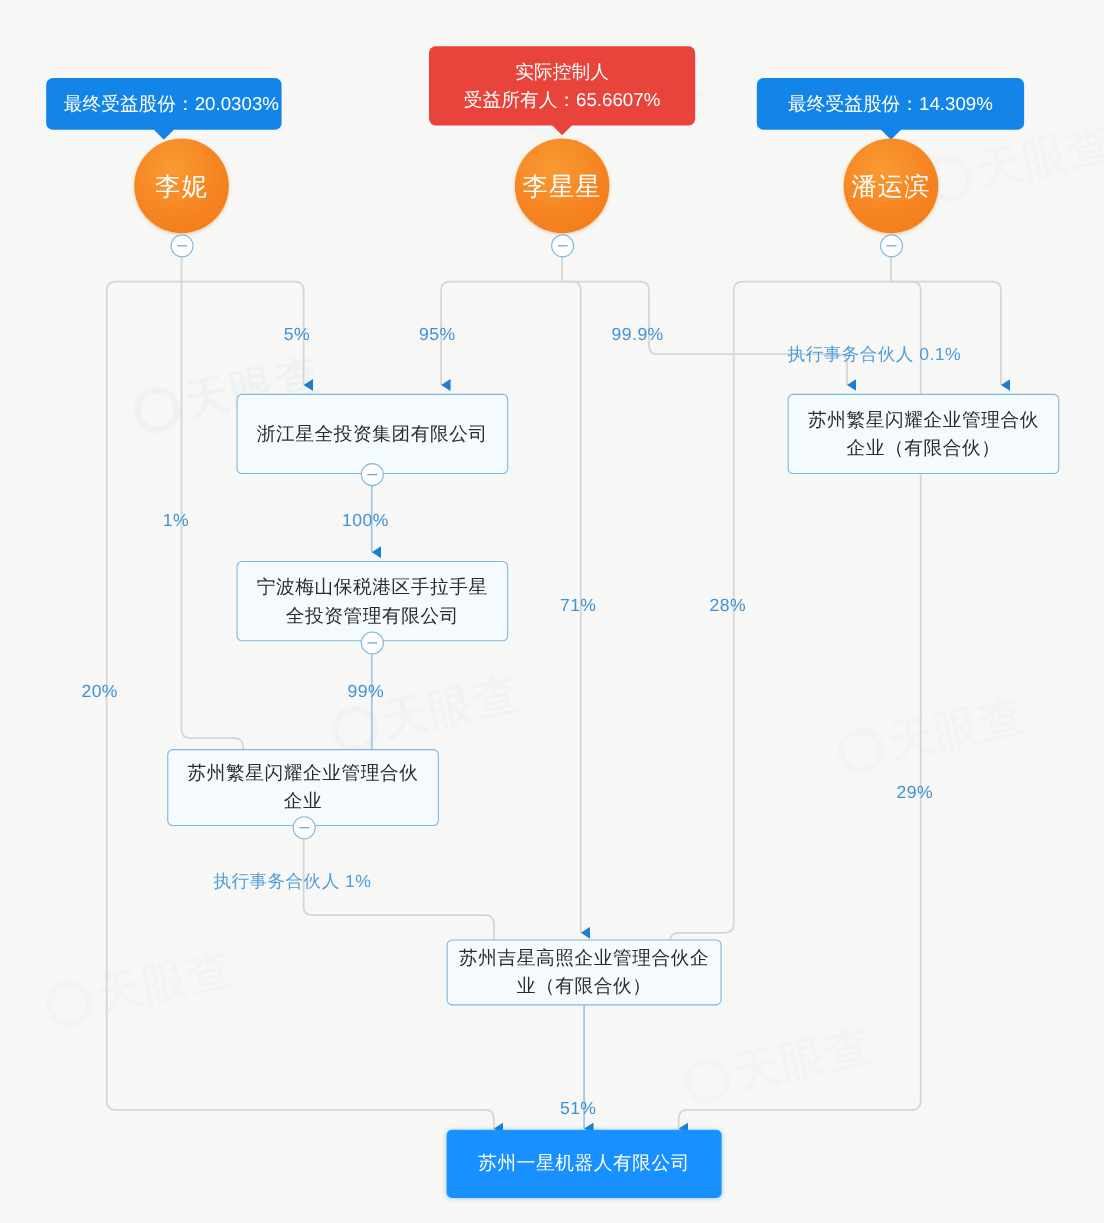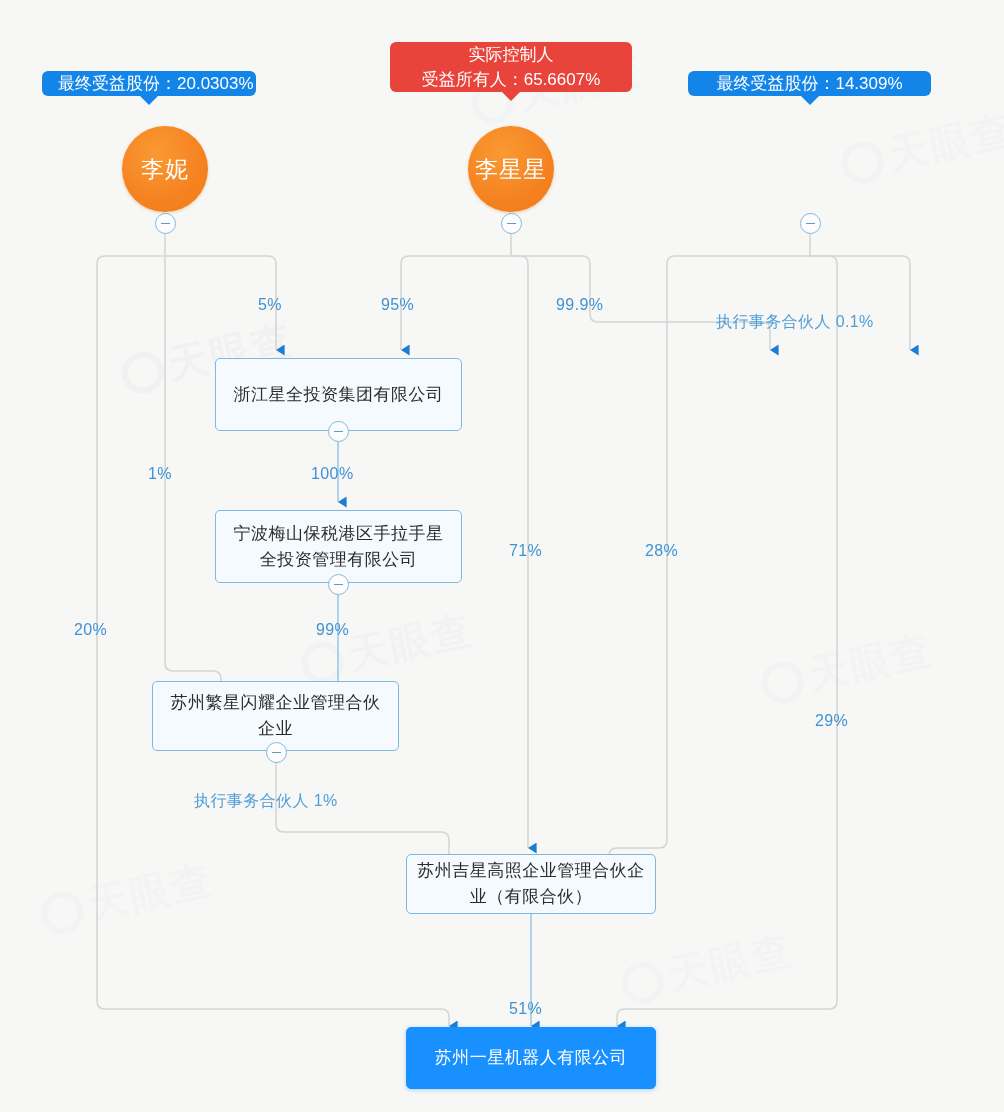--- a/index.html
+++ b/index.html
@@ -26,21 +26,21 @@
   }
 
   
   svg#wires{position:absolute;left:0;top:0;width:1004px;height:1112px;pointer-events:none;}
   .wire{fill:none;stroke:#d4d6d6;stroke-width:1.6;}
   .wire-blue{fill:none;stroke:#9ec9e8;stroke-width:1.6;}
 
   
   .badge{
     position:absolute;border-radius:6px;color:#fff;text-align:center;
-    font-size:17px;line-height:25px;padding:0 16px;box-sizing:border-box;
+    font-size:17px;line-height:25px;padding:11px 16px;box-sizing:border-box;
     white-space:nowrap;font-weight:500;
   }
   .badge.blue{background:#1384e8;}
   .badge.red{background:#e8443c;}
   .badge .tail{
     position:absolute;left:50%;bottom:-9px;margin-left:-10px;
     width:0;height:0;border-left:10px solid transparent;
     border-right:10px solid transparent;
   }
   .badge.blue .tail{border-top:10px solid #1384e8;}
@@ -160,31 +160,37 @@
     <i></i>
   </div>
 
   <div class="person" style="left:468px;top:126px;">
     <span>李星星</span>
   </div>
   <div class="toggle" style="left:501px;top:213px;">
     <i></i>
   </div>
 
+  <div class="person" style="left:767px;top:126px;">
+    <span>潘运滨</span>
+  </div>
   <div class="toggle" style="left:800px;top:213px;">
     <i></i>
   </div>
 
   <div class="box" style="left:215px;top:358px;width:247px;height:73px;">
     <span>浙江星全投资集团有限公司</span>
   </div>
   <div class="toggle" style="left:328px;top:421px;">
     <i></i>
   </div>
 
+  <div class="box" style="left:716px;top:358px;width:247px;height:73px;">
+    <span>苏州繁星闪耀企业管理合伙企业（有限合伙）</span>
+  </div>
 
   <div class="box" style="left:215px;top:510px;width:247px;height:73px;">
     <span>宁波梅山保税港区手拉手星全投资管理有限公司</span>
   </div>
   <div class="toggle" style="left:328px;top:574px;">
     <i></i>
   </div>
 
   <div class="box" style="left:152px;top:681px;width:247px;height:70px;">
     <span>苏州繁星闪耀企业管理合伙企业</span>

